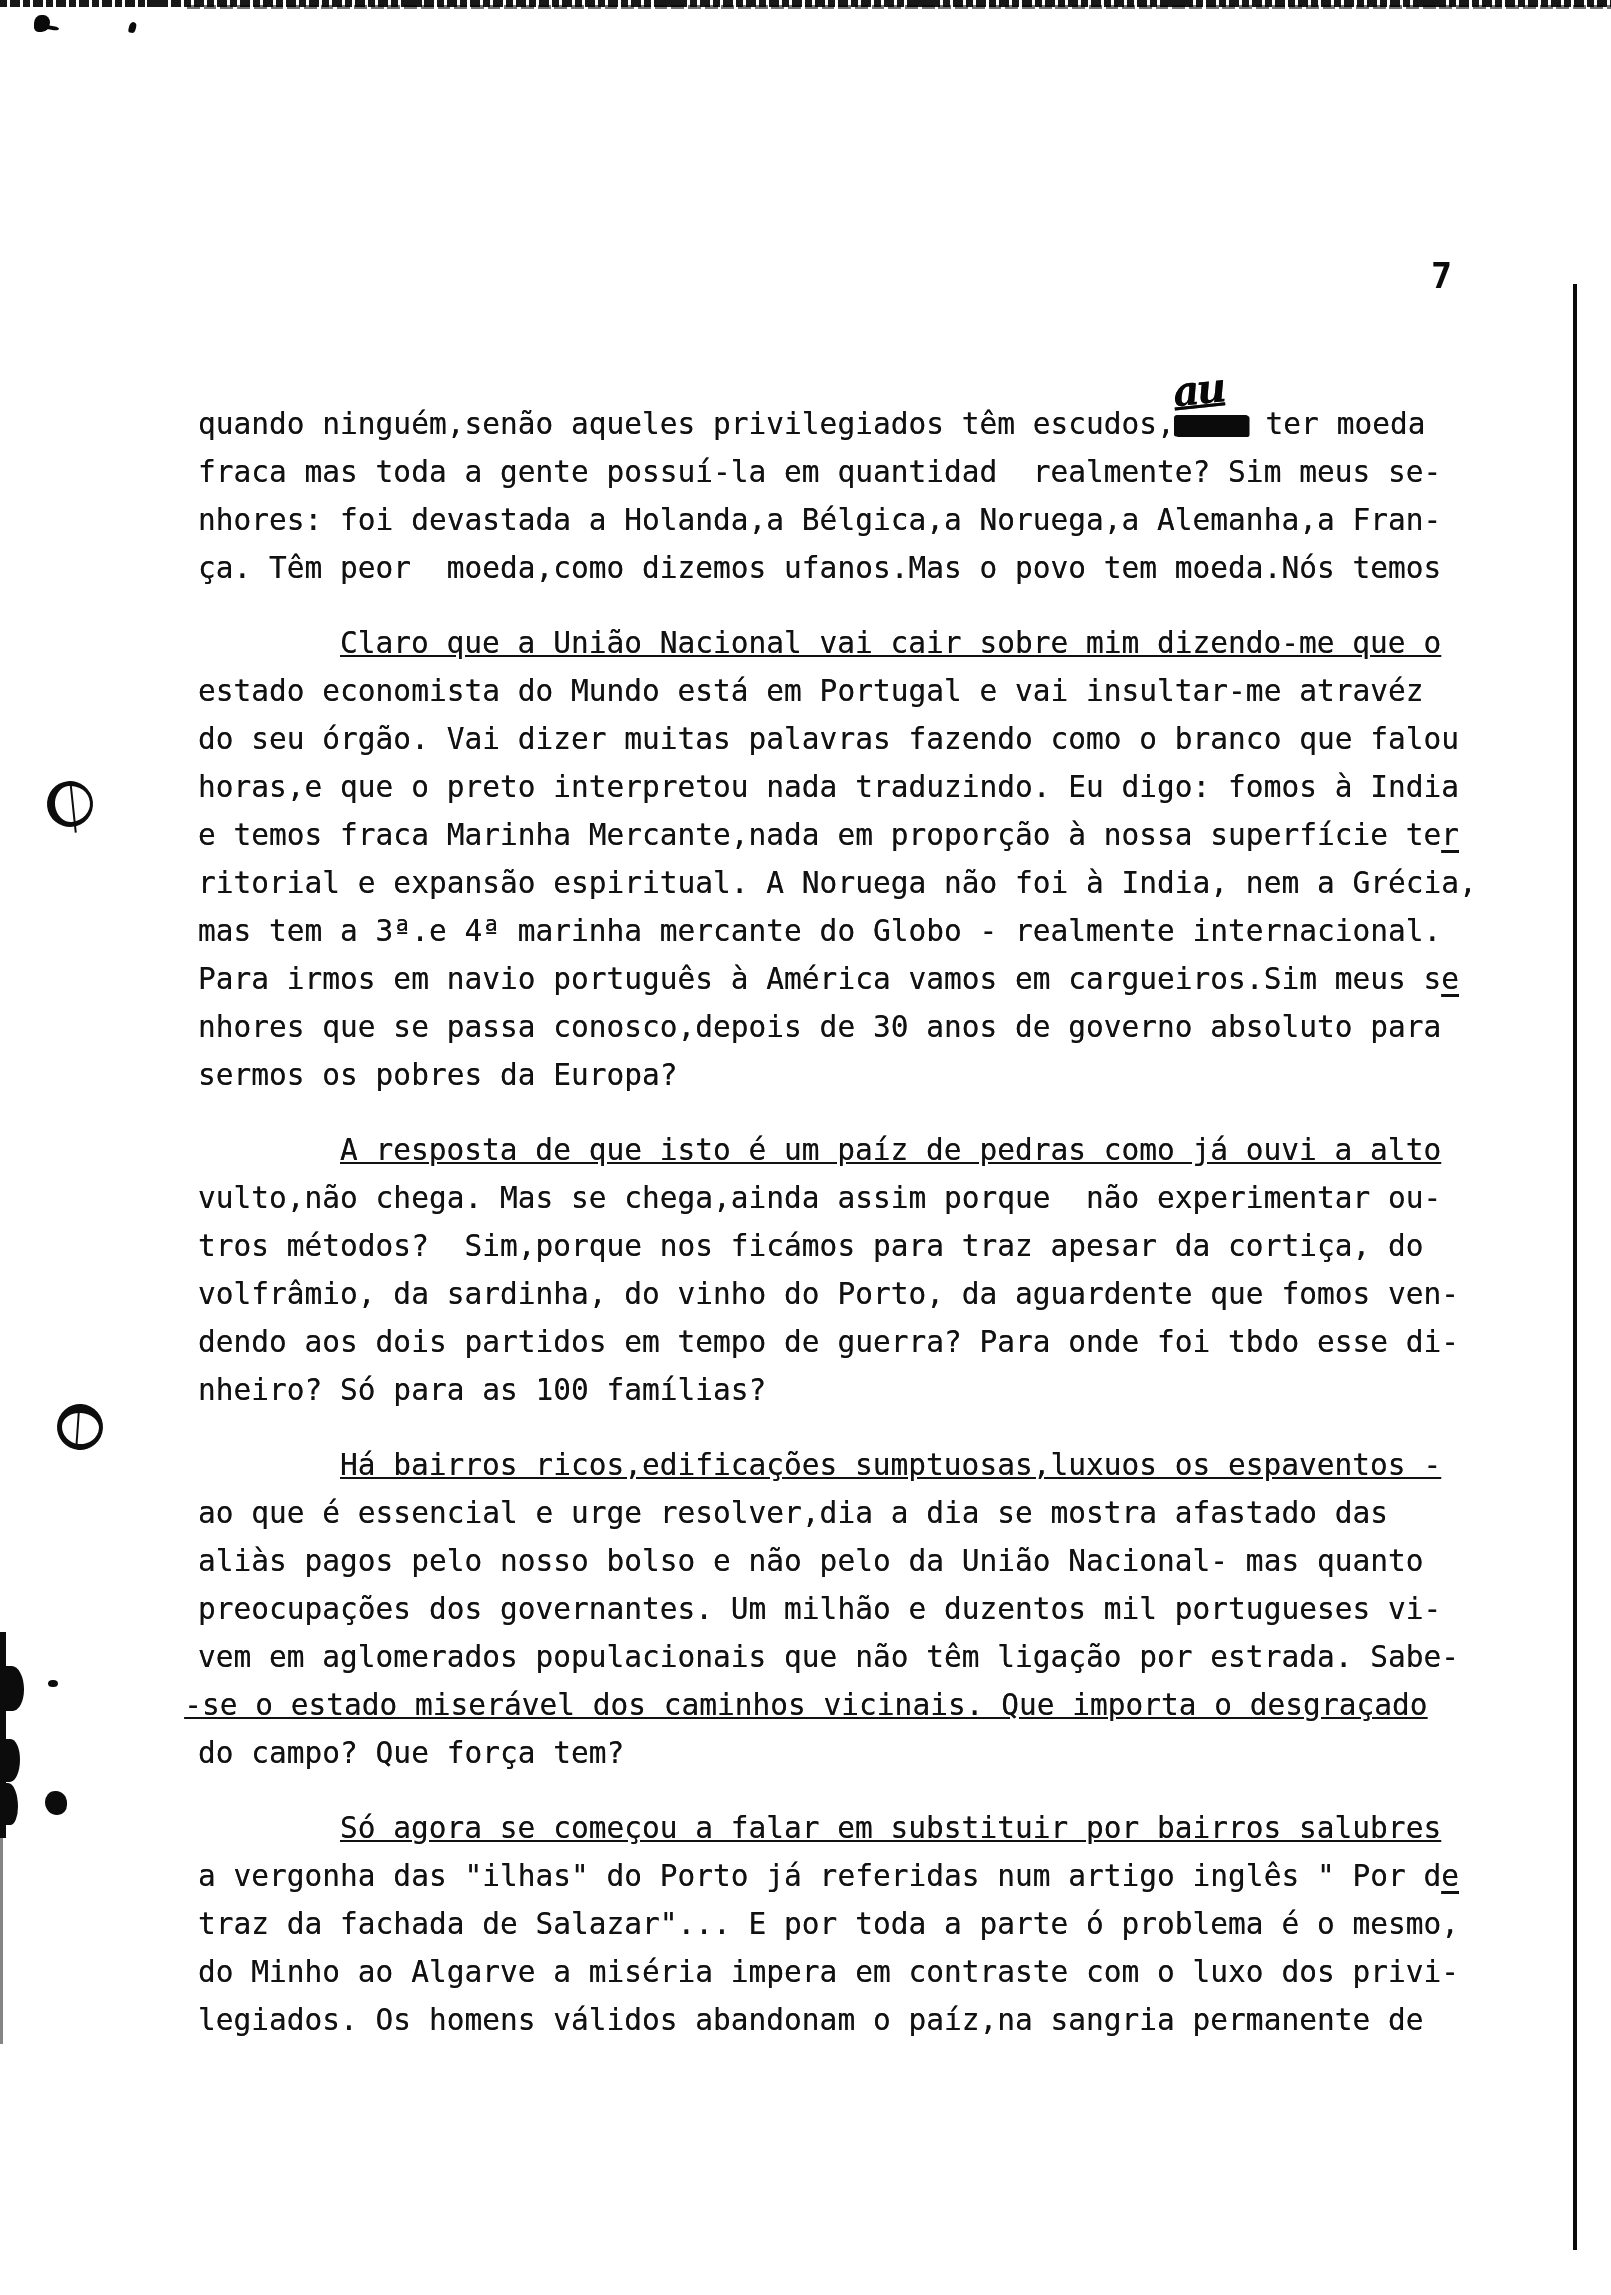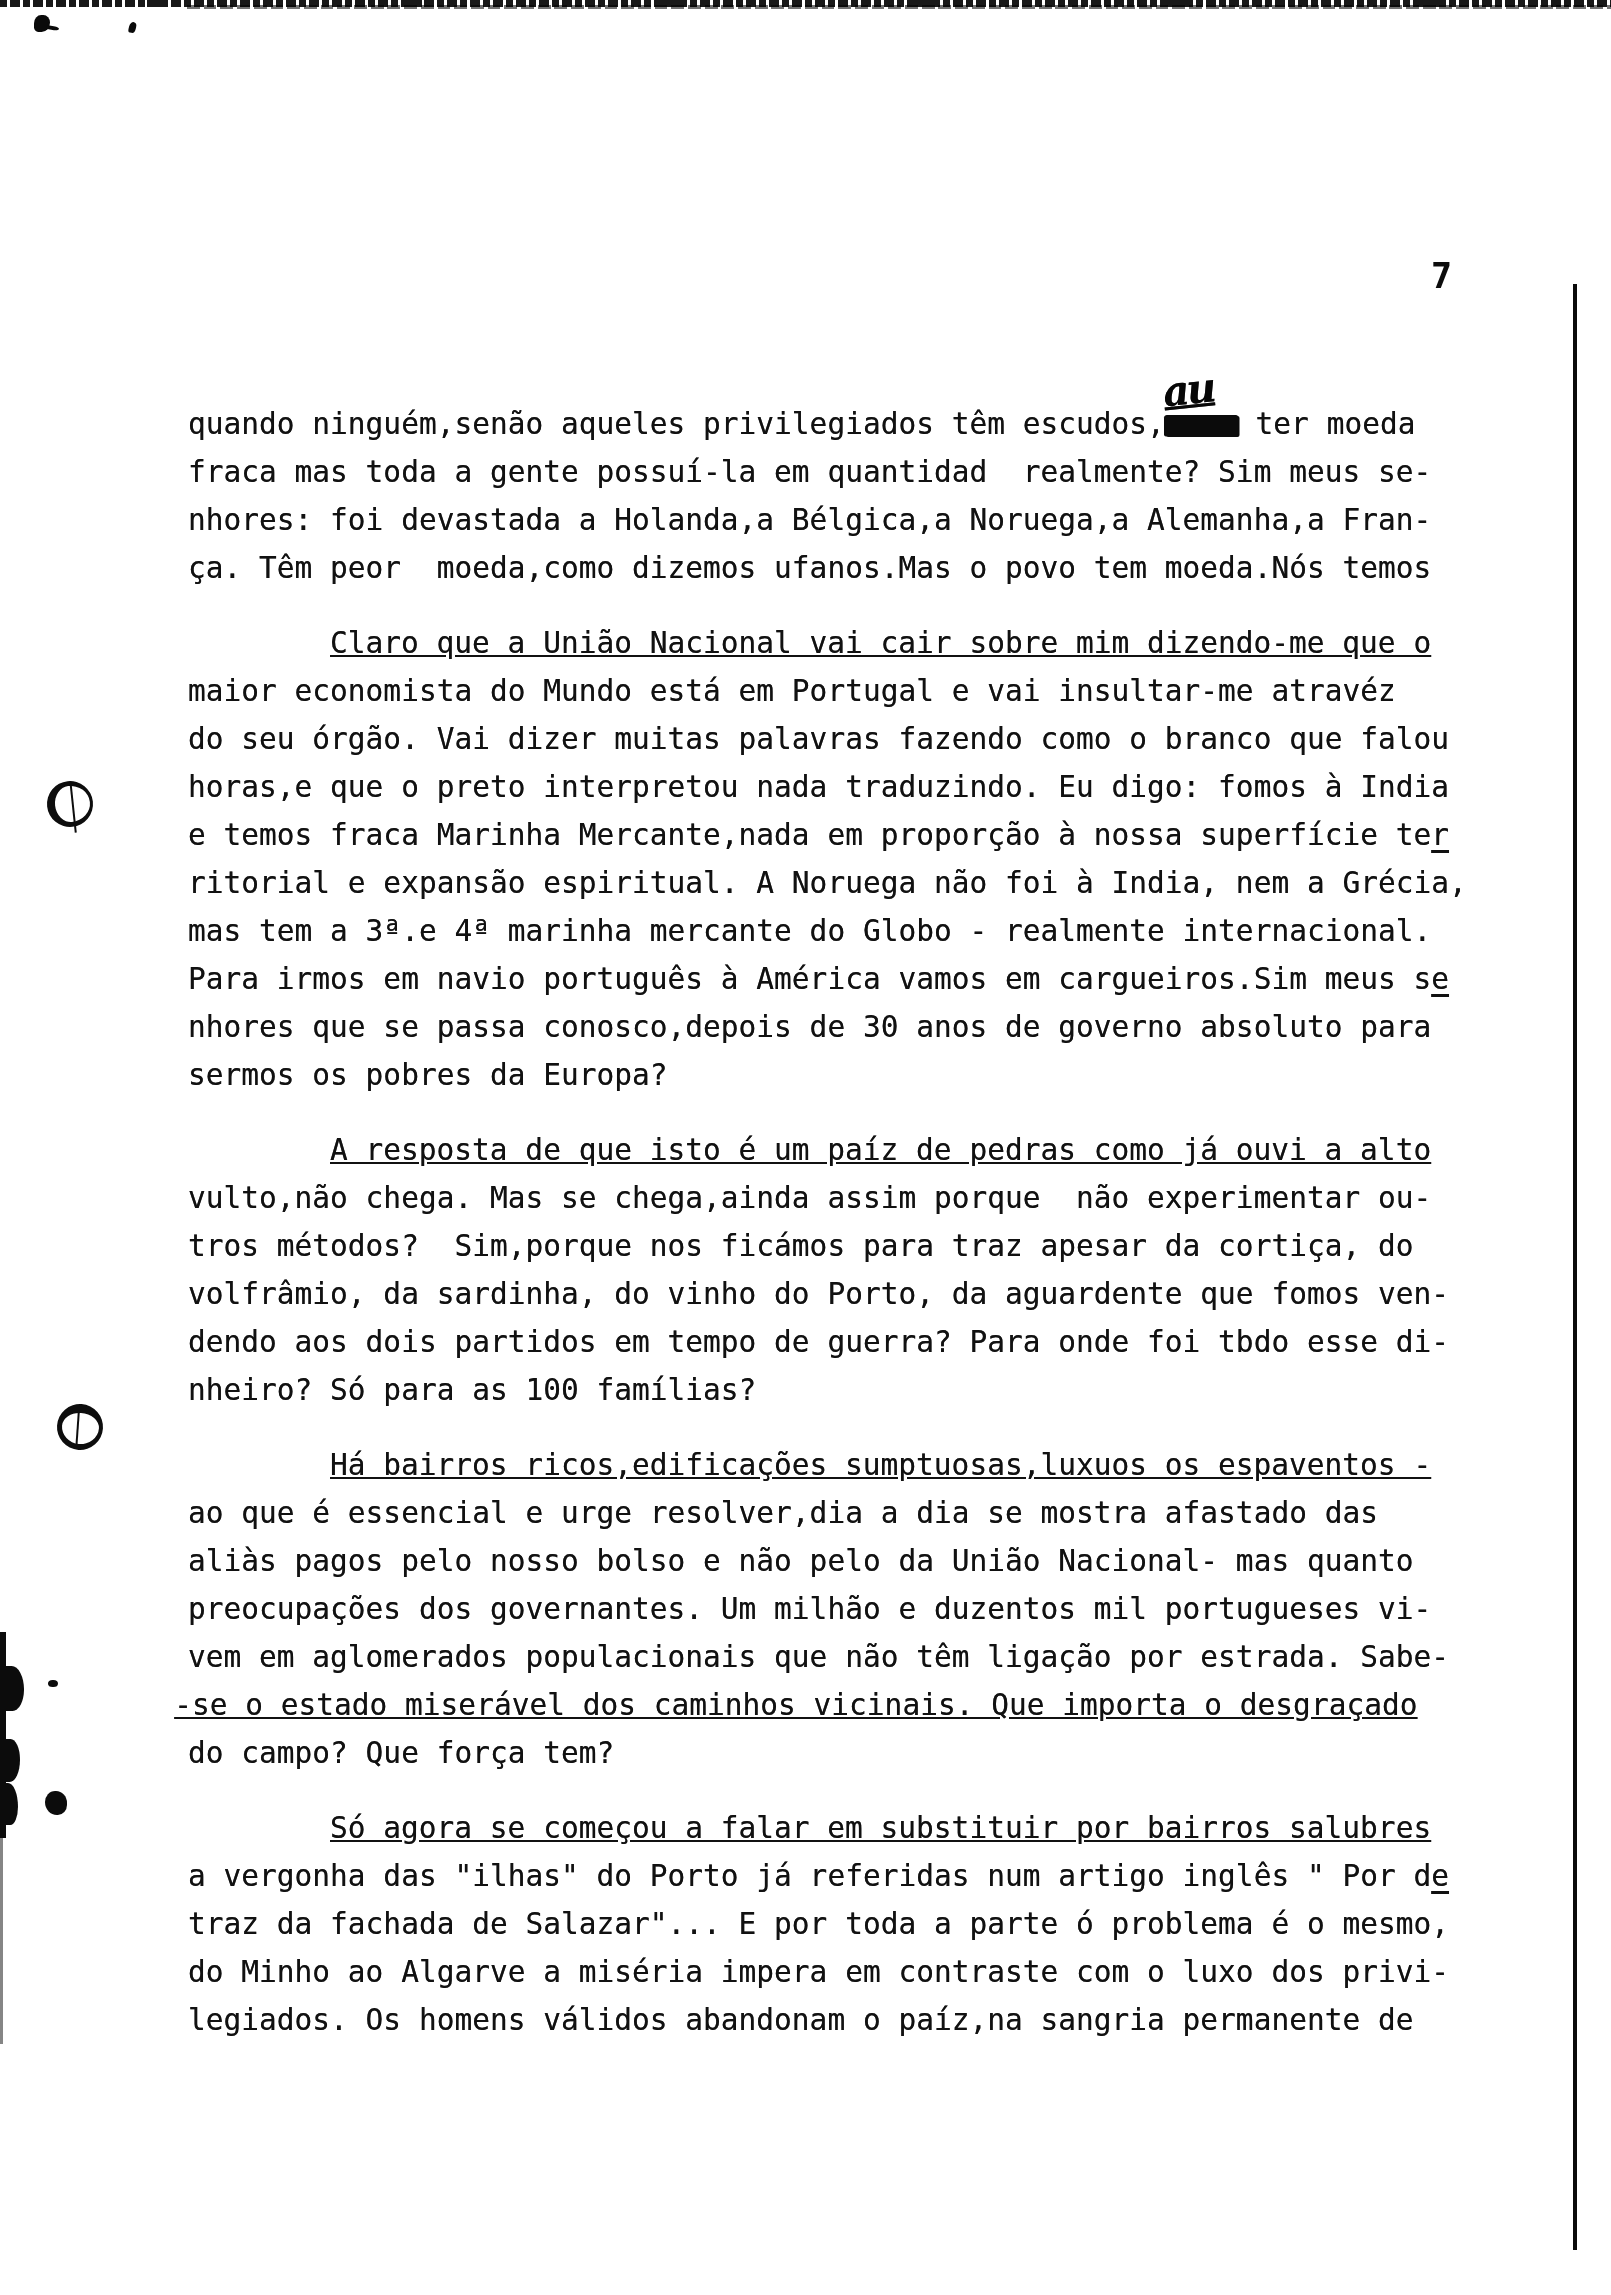--- a/index.html
+++ b/index.html
@@ -52,21 +52,21 @@
   .punch-hole.hole1{left:47px;top:781px;border-left-width:8.8px;border-right-width:3.9px;transform:rotate(-6deg);}
   .punch-hole.hole2{left:57px;top:1404px;border-top-width:9.8px;border-bottom-width:6.9px;border-right-width:4.9px;transform:rotate(4deg);}
   .punch-hole.hole2 .hole-line{height:34px;top:0;left:42%;}
   
   .page-number{
     position:absolute;left:1431px;top:256px;
     font-size:35px;font-weight:bold;color:#0c0c0c;
   }
   
   .text-col{
-    position:absolute;left:188px;top:400px;width:1336px;
+    position:absolute;left:198px;top:400px;width:1336px;
     font-size:29.5px;line-height:48px;
     text-shadow:0 0 0.5px rgba(0,0,0,.65);
   }
   .para{margin:0 0 27px 0;}
   .line{white-space:pre;}
   .indent-line{padding-left:142px;text-decoration:underline;}
   .hang{margin-left:-13.8px;text-decoration:underline;}
   .u{
     text-decoration:underline;
     text-decoration-thickness:2.5px;
@@ -123,21 +123,21 @@
 
     <div class="para">
       <div class="line"><span>quando ninguém,senão aqueles privilegiados têm escudos,</span><span class="blackout"><span class="hand-note">au</span></span><span> ter moeda</span></div>
       <div class="line">fraca mas toda a gente possuí-la em quantidad  realmente? Sim meus se-</div>
       <div class="line">nhores: foi devastada a Holanda,a Bélgica,a Noruega,a Alemanha,a Fran-</div>
       <div class="line">ça. Têm peor  moeda,como dizemos ufanos.Mas o povo tem moeda.Nós temos</div>
     </div>
 
     <div class="para">
       <div class="line indent-line">Claro que a União Nacional vai cair sobre mim dizendo-me que o</div>
-      <div class="line">maior economista do Mundo está em Portugal e vai insultar-me atravéz</div>
+      <div class="line">estado economista do Mundo está em Portugal e vai insultar-me atravéz</div>
       <div class="line">do seu órgão. Vai dizer muitas palavras fazendo como o branco que falou</div>
       <div class="line">horas,e que o preto interpretou nada traduzindo. Eu digo: fomos à India</div>
       <div class="line"><span>e temos fraca Marinha Mercante,nada em proporção à nossa superfície te</span><span class="u">r</span></div>
       <div class="line">ritorial e expansão espiritual. A Noruega não foi à India, nem a Grécia,</div>
       <div class="line">mas tem a 3ª.e 4ª marinha mercante do Globo - realmente internacional.</div>
       <div class="line"><span>Para irmos em navio português à América vamos em cargueiros.Sim meus s</span><span class="u">e</span></div>
       <div class="line">nhores que se passa conosco,depois de 30 anos de governo absoluto para</div>
       <div class="line">sermos os pobres da Europa?</div>
     </div>
 

